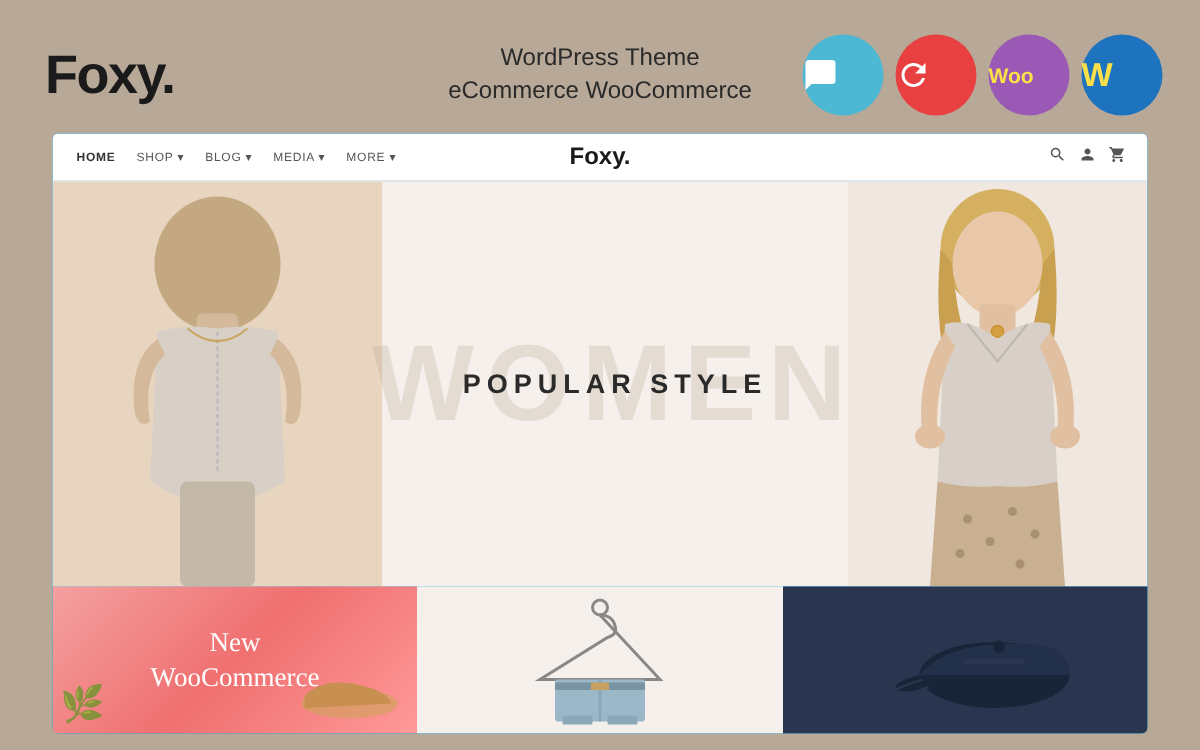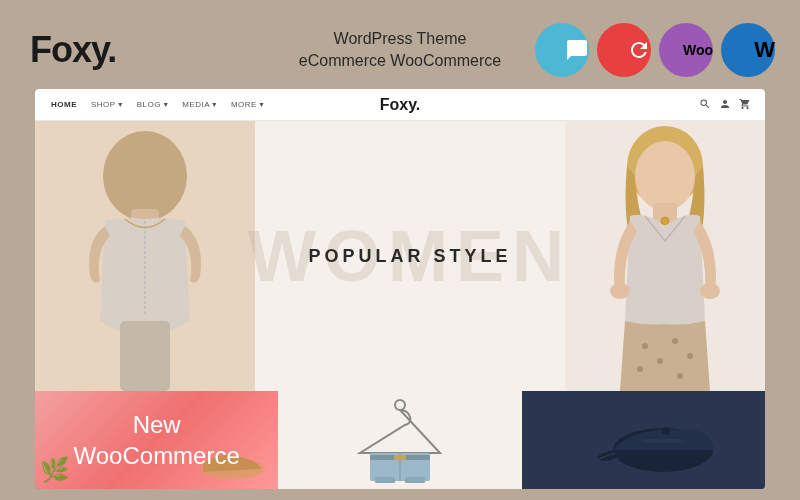--- a/index.html
+++ b/index.html
@@ -52,23 +52,23 @@
       display: flex;
       gap: 8px;
       align-items: center;
     }
     .icon-circle {
       width: 54px;
       height: 54px;
       border-radius: 50%;
       display: flex;
       align-items: center;
-      justify-content: flex-end;
+      justify-content: flex-start;
       font-size: 20px;
-      color: #000000;
+      color: #fde047;
       font-weight: bold;
       cursor: pointer;
     }
     .icon-chat { background-color: #4db8d4; }
     .icon-refresh { background-color: #e84040; }
     .icon-woo { background-color: #9b59b6; }
     .icon-wp { background-color: #1e73be; }
 
     
     .main-card {
@@ -200,22 +200,22 @@
       overflow: hidden;
       position: relative;
     }
     .bottom-left {
       background: linear-gradient(135deg, #f4a0a0 0%, #f07070 50%, #ff9999 100%);
       display: flex;
       align-items: center;
       justify-content: center;
     }
     .new-collection-text {
-      font-family: Liberation Sans, sans-serif;
-      font-size: 24px;
+      font-family: Liberation Serif, serif;
+      font-size: 18px;
       color: white;
       text-align: center;
       line-height: 1.3;
       z-index: 2;
     }
     .palm-leaves {
       position: absolute;
       bottom: 5px;
       left: 5px;
       font-size: 24px;

